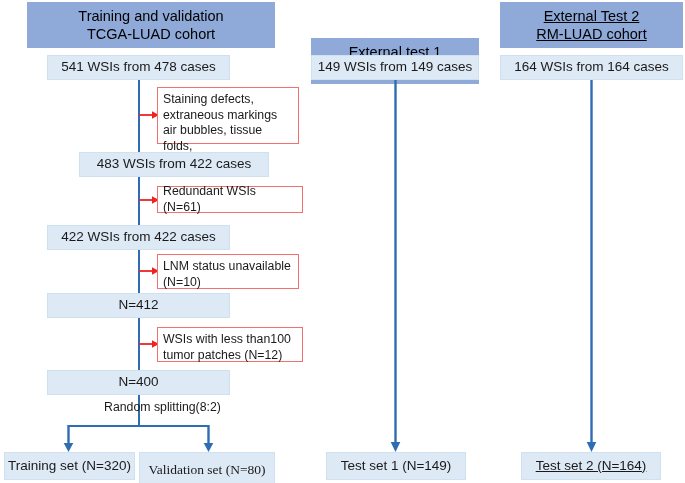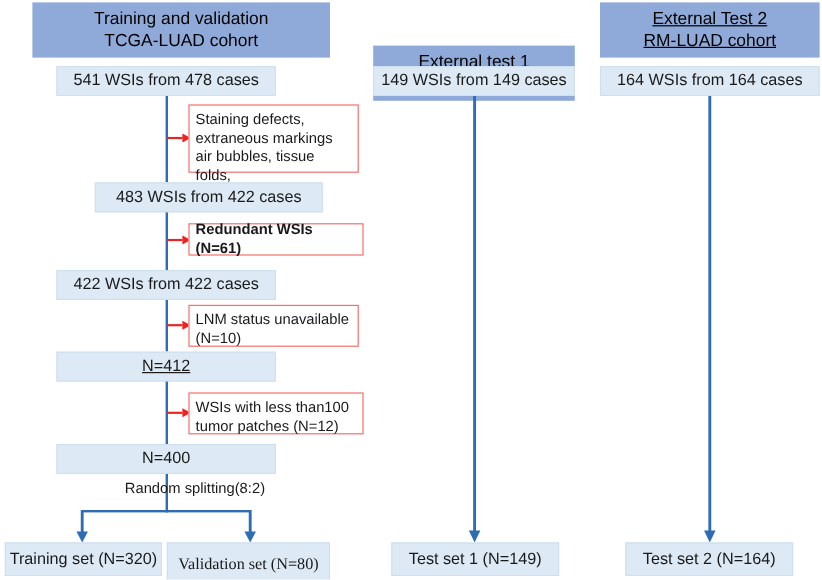--- a/index.html
+++ b/index.html
@@ -81,36 +81,36 @@
   </div>
 
   <div class="box lbox" style="left:47px;top:152px;width:190px;height:25px;margin-left:32px;">483 WSIs from 422 cases</div>
 
   <div class="vline" style="left:138px;top:177px;height:48px;"></div>
 
   <svg class="arrow" style="left:139px;top:195px;width:20px;height:10px;" viewBox="0 0 20 10">
     <line x1="0" y1="5" x2="13" y2="5" stroke="#ee2222" stroke-width="1.8"></line>
     <polygon points="13,1.2 20,5 13,8.8" fill="#ee2222"></polygon>
   </svg>
-  <div class="box rbox mid" style="left:157px;top:186px;width:146px;height:27px;font-weight:bold;">Redundant WSIs (N=61)</div>
+  <div class="box rbox mid" style="left:157px;top:186px;width:146px;height:27px;">Redundant WSIs (N=61)</div>
 
   <div class="box lbox" style="left:47px;top:225px;width:183px;height:25px;">422 WSIs from 422 cases</div>
 
   <div class="vline" style="left:138px;top:250px;height:43px;"></div>
 
   <svg class="arrow" style="left:139px;top:266px;width:20px;height:10px;" viewBox="0 0 20 10">
     <line x1="0" y1="5" x2="13" y2="5" stroke="#ee2222" stroke-width="1.8"></line>
     <polygon points="13,1.2 20,5 13,8.8" fill="#ee2222"></polygon>
   </svg>
   <div class="box rbox" style="left:157px;top:254px;width:142px;height:35px;flex-direction:column;">
     <div>LNM status unavailable</div>
     <div>(N=10)</div>
   </div>
 
-  <div class="box lbox" style="left:47px;top:293px;width:183px;height:25px;text-decoration:underline;">N=412</div>
+  <div class="box lbox" style="left:47px;top:293px;width:183px;height:25px;">N=412</div>
 
   <div class="vline" style="left:138px;top:318px;height:52px;"></div>
 
   <svg class="arrow" style="left:139px;top:339px;width:20px;height:10px;" viewBox="0 0 20 10">
     <line x1="0" y1="5" x2="13" y2="5" stroke="#ee2222" stroke-width="1.8"></line>
     <polygon points="13,1.2 20,5 13,8.8" fill="#ee2222"></polygon>
   </svg>
   <div class="box rbox" style="left:157px;top:327px;width:146px;height:35px;flex-direction:column;">
     <div>WSIs with less than100</div>
     <div>tumor patches (N=12)</div>
@@ -154,15 +154,15 @@
     <span>RM-LUAD cohort</span>
   </div>
 
   <div class="box lbox" style="left:500px;top:55px;width:183px;height:25px;">164 WSIs from 164 cases</div>
 
   <svg class="arrow" style="left:586px;top:80px;width:11px;height:372px;" viewBox="0 0 11 372">
     <line x1="5.5" y1="0" x2="5.5" y2="363" stroke="#2e6db4" stroke-width="2.4"></line>
     <polygon points="0.7,362 10.3,362 5.5,372" fill="#2e6db4"></polygon>
   </svg>
 
-  <div class="box lbox" style="left:521px;top:452px;width:140px;height:28px;">Test set 2 (N=164)</div>
+  <div class="box lbox" style="left:521px;top:452px;width:140px;height:28px;text-decoration:underline;">Test set 2 (N=164)</div>
 
 </div>
 
 </body></html>

